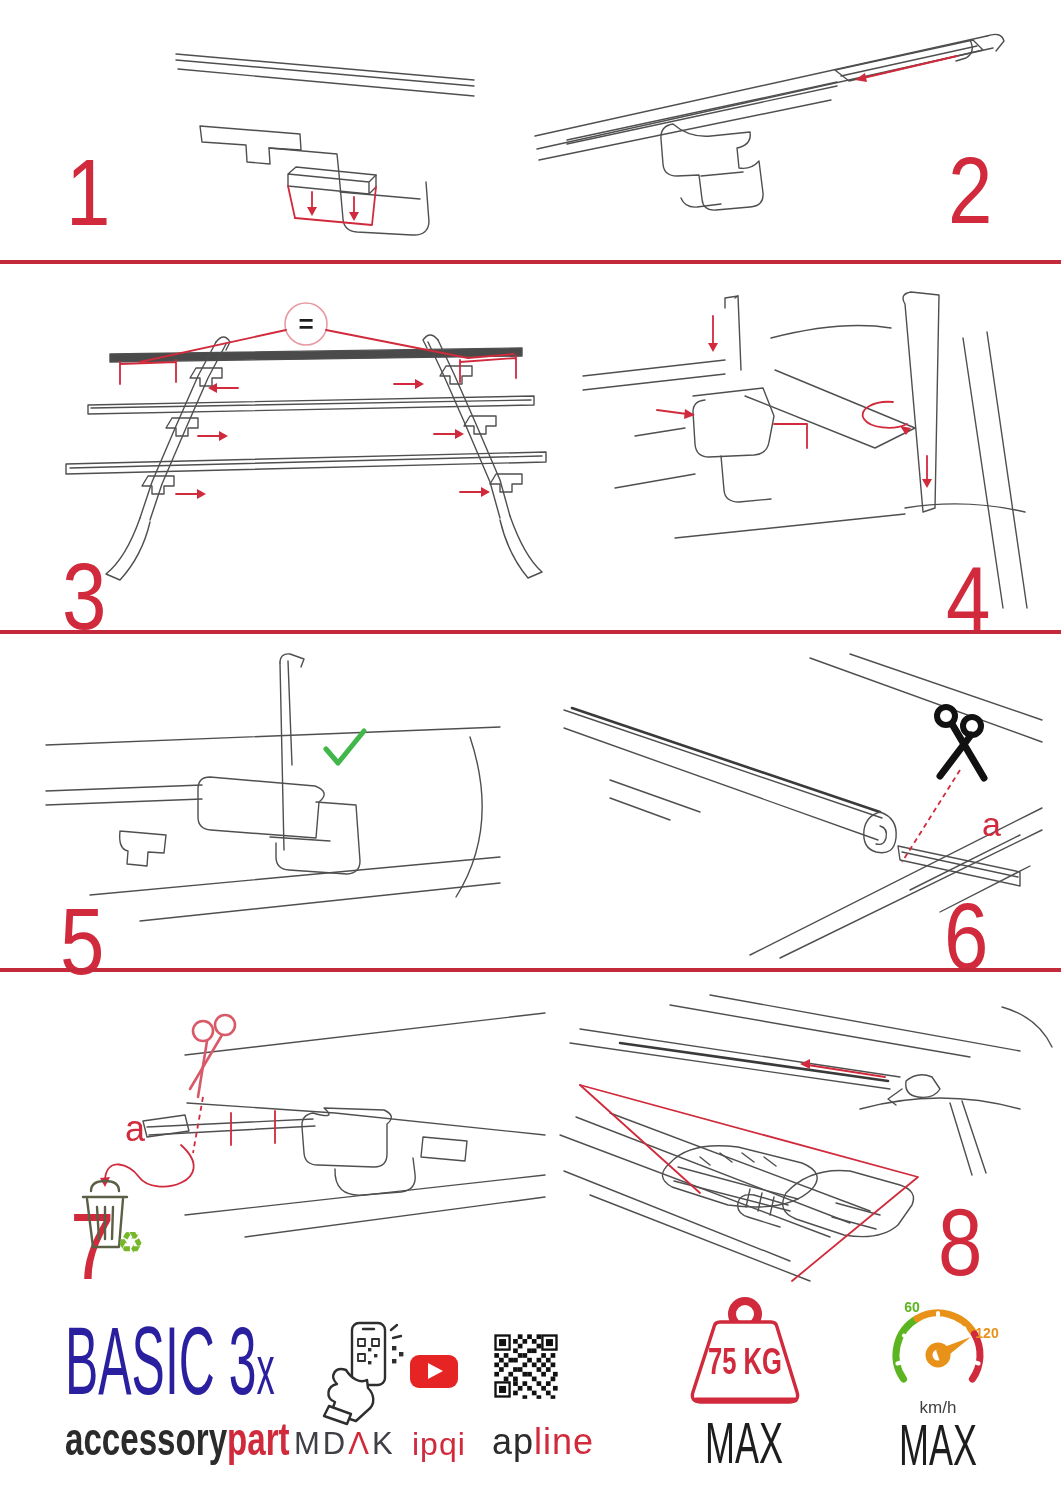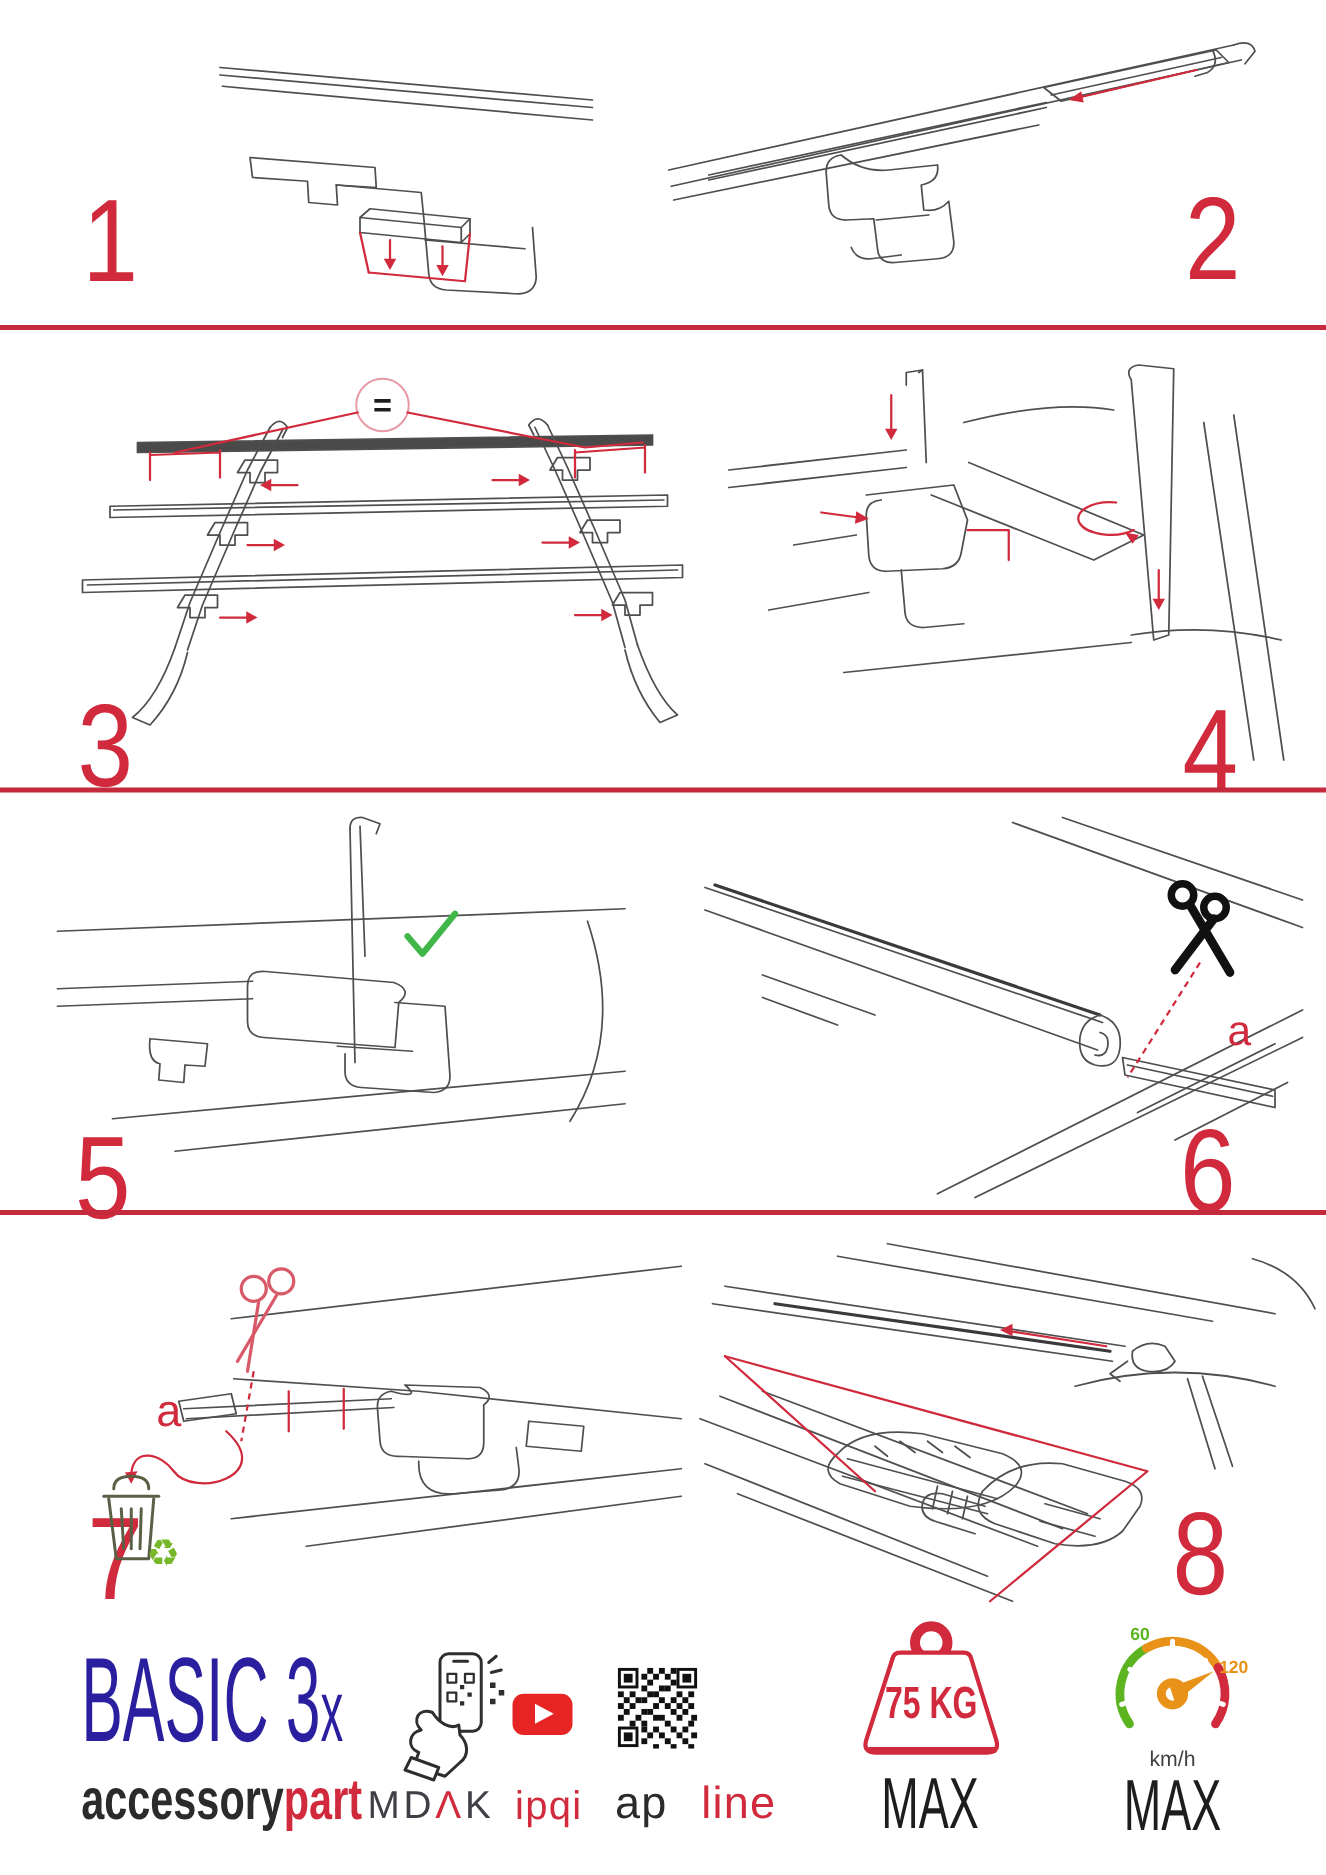--- a/index.html
+++ b/index.html
@@ -31,21 +31,21 @@
     transform:scaleX(.72);transform-origin:left top;white-space:nowrap;color:#2b2b2b;
   }
   .brand-name .red{color:#d02a3c;}
   .mdak{
     position:absolute;left:294px;top:1428px;font-size:31px;font-weight:normal;color:#3f3f46;
     letter-spacing:3px;line-height:1;white-space:nowrap;
   }
   .mdak .lambda{color:#d02a3c;}
   .ipqi{position:absolute;left:412px;top:1428px;font-size:32px;color:#d02a3c;line-height:1;letter-spacing:1px;}
   .apline{position:absolute;left:492px;top:1424px;font-size:36px;color:#2b2b2b;line-height:1;letter-spacing:1px;}
-  .apline .red{color:#d02a3c;margin-left:27px;}
+  .apline .red{color:#d02a3c;}
   .yt{position:absolute;left:410px;top:1355px;width:48px;height:33px;background:#e62424;border-radius:9px;}
   .yt:after{content:"";position:absolute;left:18px;top:8px;width:0;height:0;
     border-left:15px solid #ffffff;border-top:8.5px solid transparent;border-bottom:8.5px solid transparent;}
   .max-label{
     position:absolute;color:#1d1d1d;font-size:58px;line-height:1;font-weight:normal;
     transform:scaleX(.62);transform-origin:center top;text-align:center;white-space:nowrap;
   }
   .kmh{position:absolute;left:872px;top:1398px;width:132px;text-align:center;font-size:17px;color:#404040;}
 </style>
 </head>

